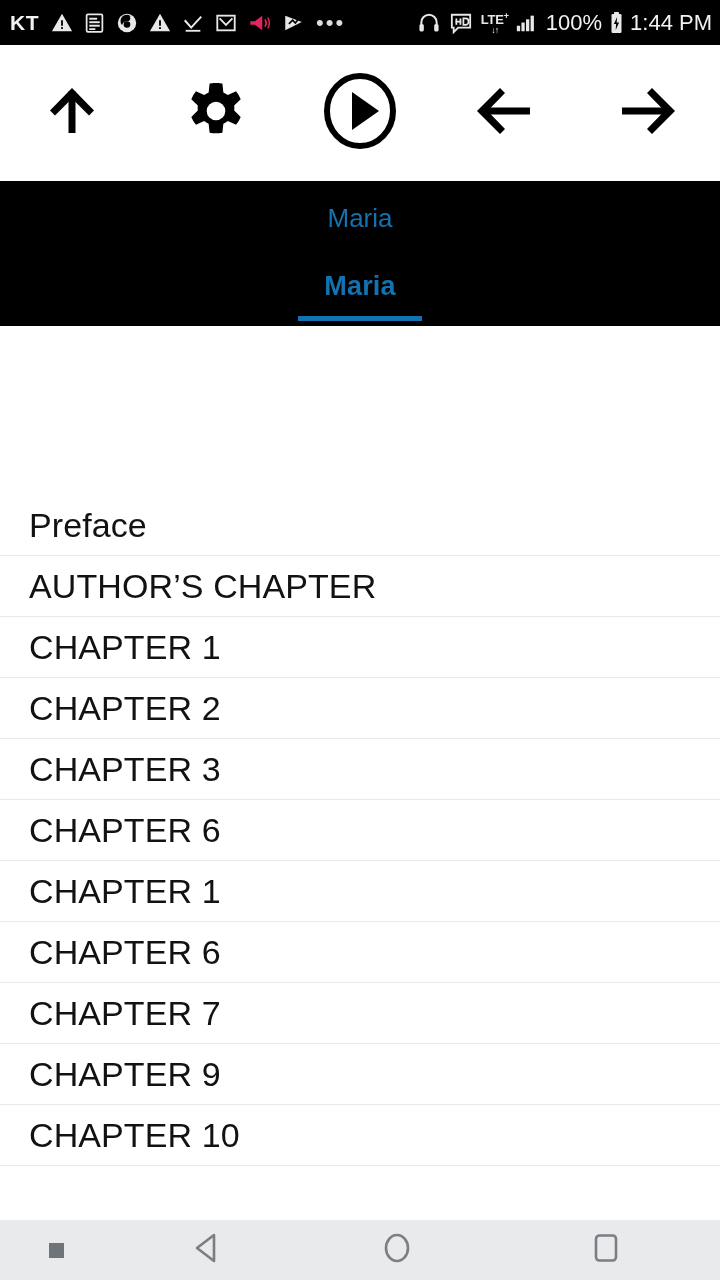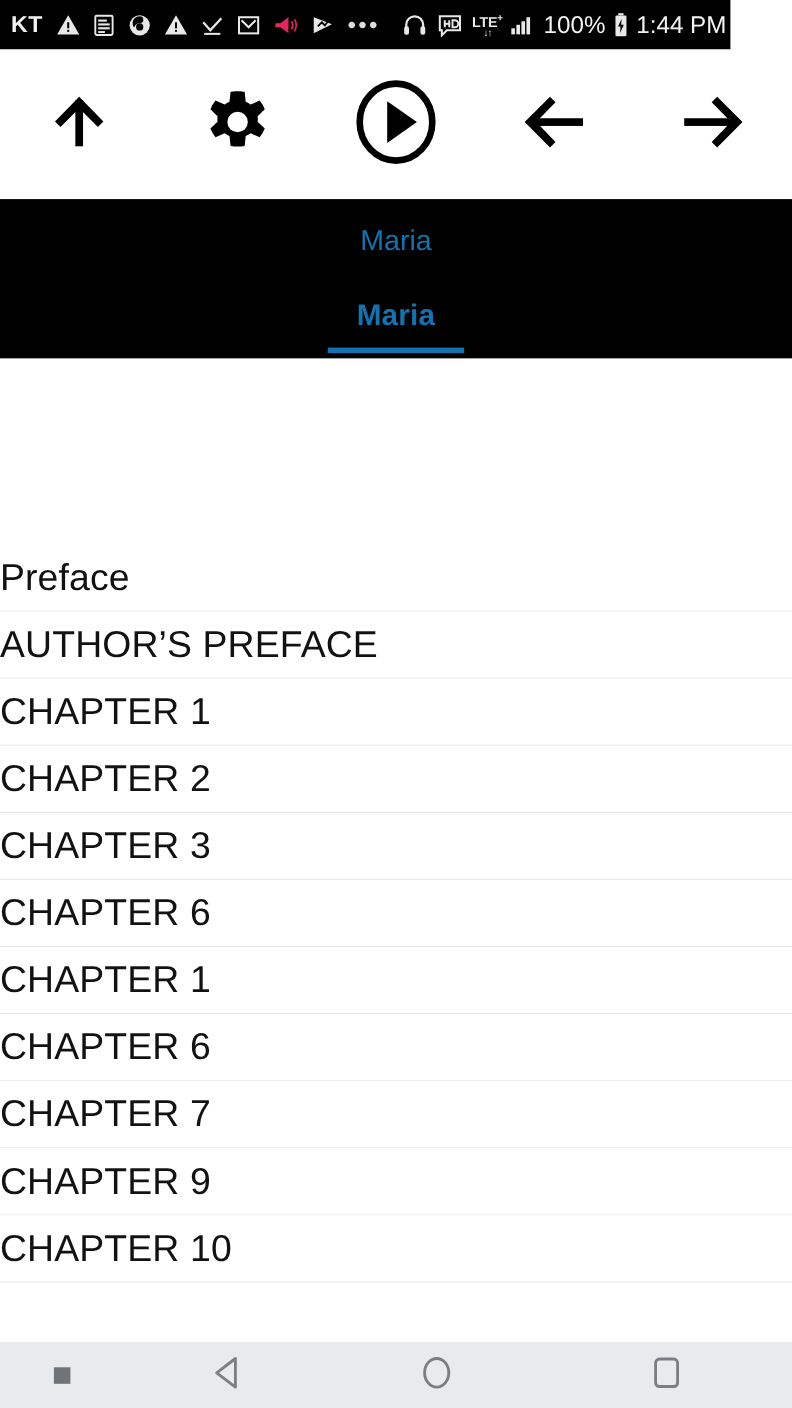--- a/index.html
+++ b/index.html
@@ -19,21 +19,21 @@
     width: 720px;
     height: 1280px;
     overflow: hidden;
     background: #ffffff;
   }
 
   
   #status-bar {
     position: absolute;
     top: 0; left: 0;
-    width: 664px;
+    width: 720px;
     height: 45px;
     background: #000000;
     display: flex;
     align-items: center;
     box-sizing: border-box;
     padding: 0 8px 0 10px;
   }
   .sb-left {
     display: flex;
     align-items: center;
@@ -188,20 +188,21 @@
     background: #ffffff;
     overflow: hidden;
   }
   #list-gap { height: 169px; }
   .row {
     position: relative;
     height: 61px;
     box-sizing: border-box;
     display: flex;
     align-items: center;
+    padding-left: 29px;
     background: #ffffff;
     border-bottom: 1px solid #e9e9e9;
     cursor: pointer;
   }
   .row-label {
     font-size: 34px;
     color: #121212;
     font-weight: normal;
     line-height: 1;
     white-space: nowrap;
@@ -416,21 +417,21 @@
     </div>
   </div>
 
   <div id="content">
     <div id="list-gap"></div>
 
     <div class="row">
       <span class="row-label">Preface</span>
     </div>
     <div class="row">
-      <span class="row-label">AUTHOR’S PREFACE</span>
+      <span class="row-label">AUTHOR’S CHAPTER</span>
     </div>
     <div class="row">
       <span class="row-label">CHAPTER 1</span>
     </div>
     <div class="row">
       <span class="row-label">CHAPTER 2</span>
     </div>
     <div class="row">
       <span class="row-label">CHAPTER 3</span>
     </div>

